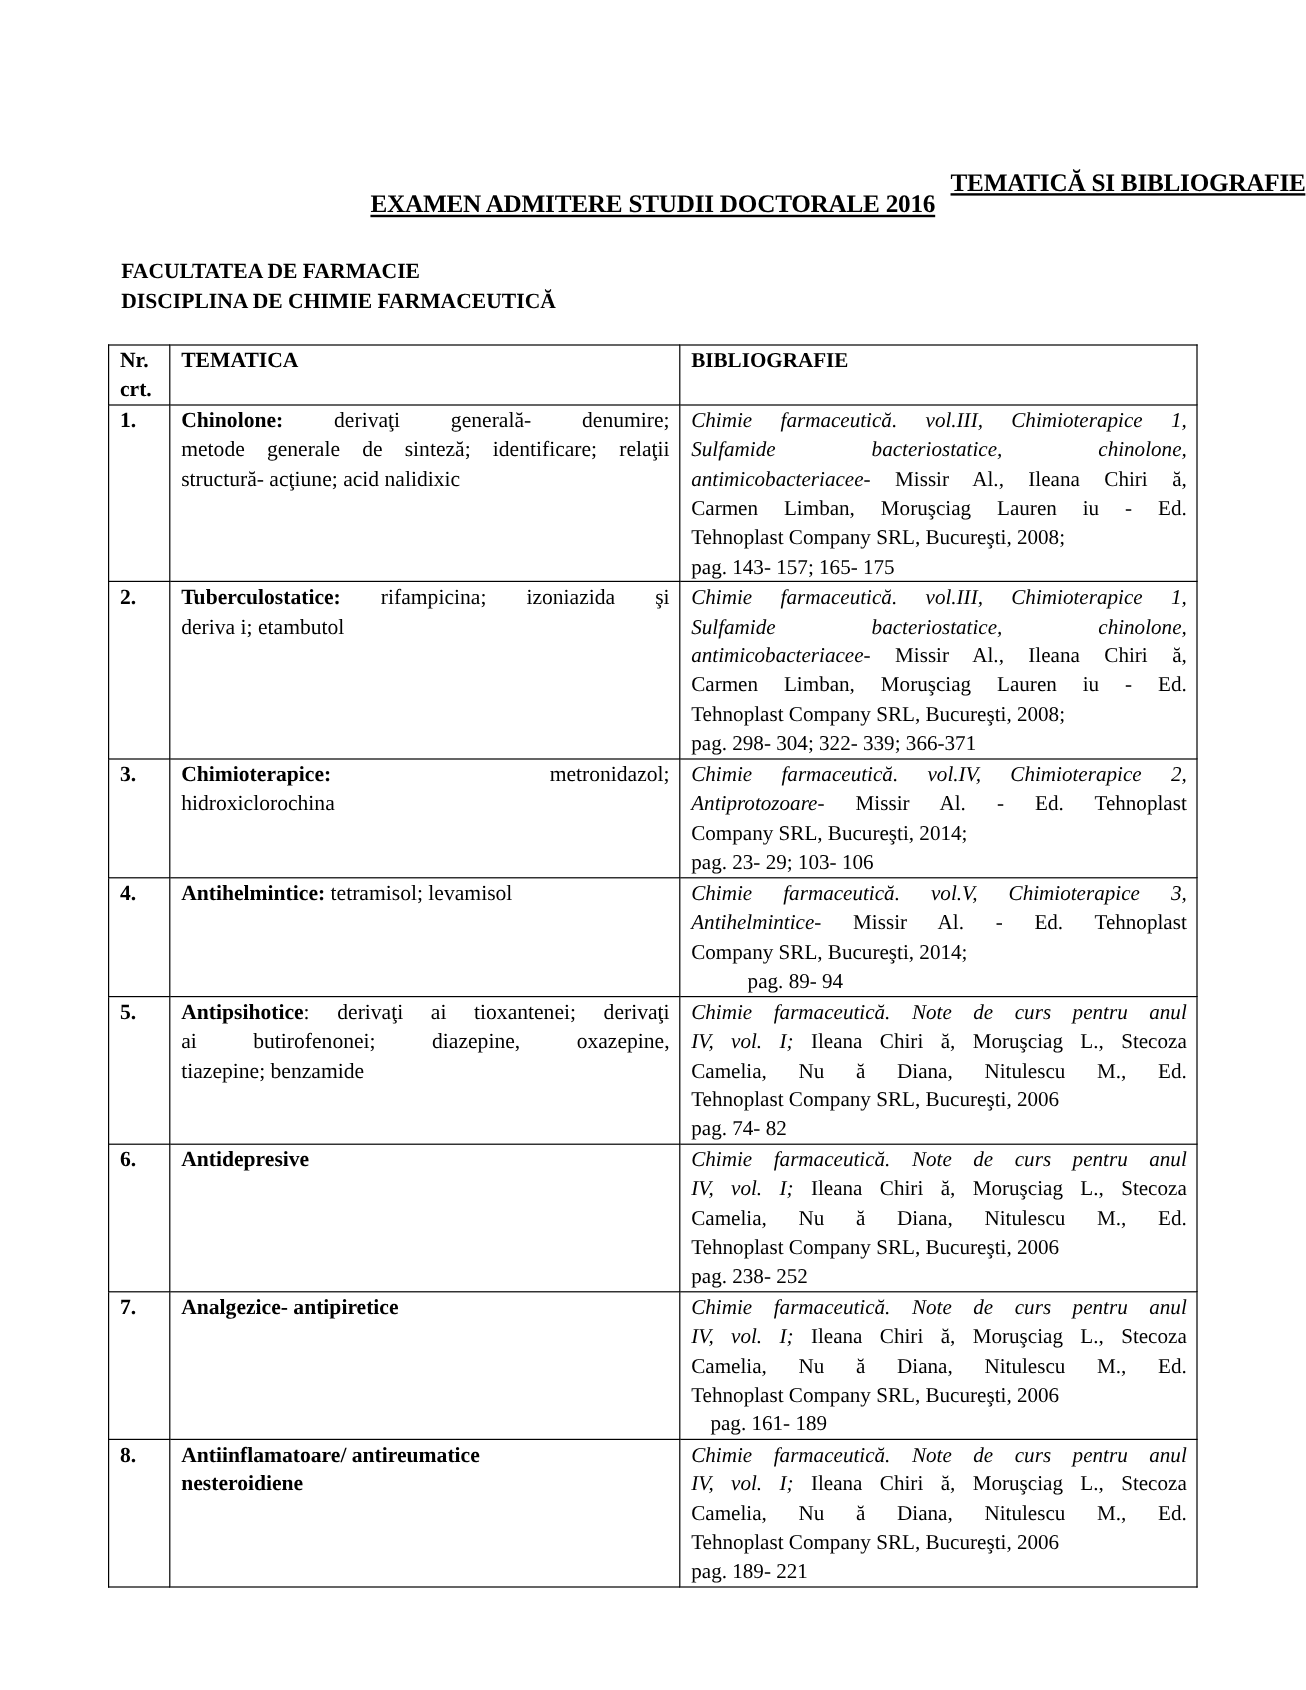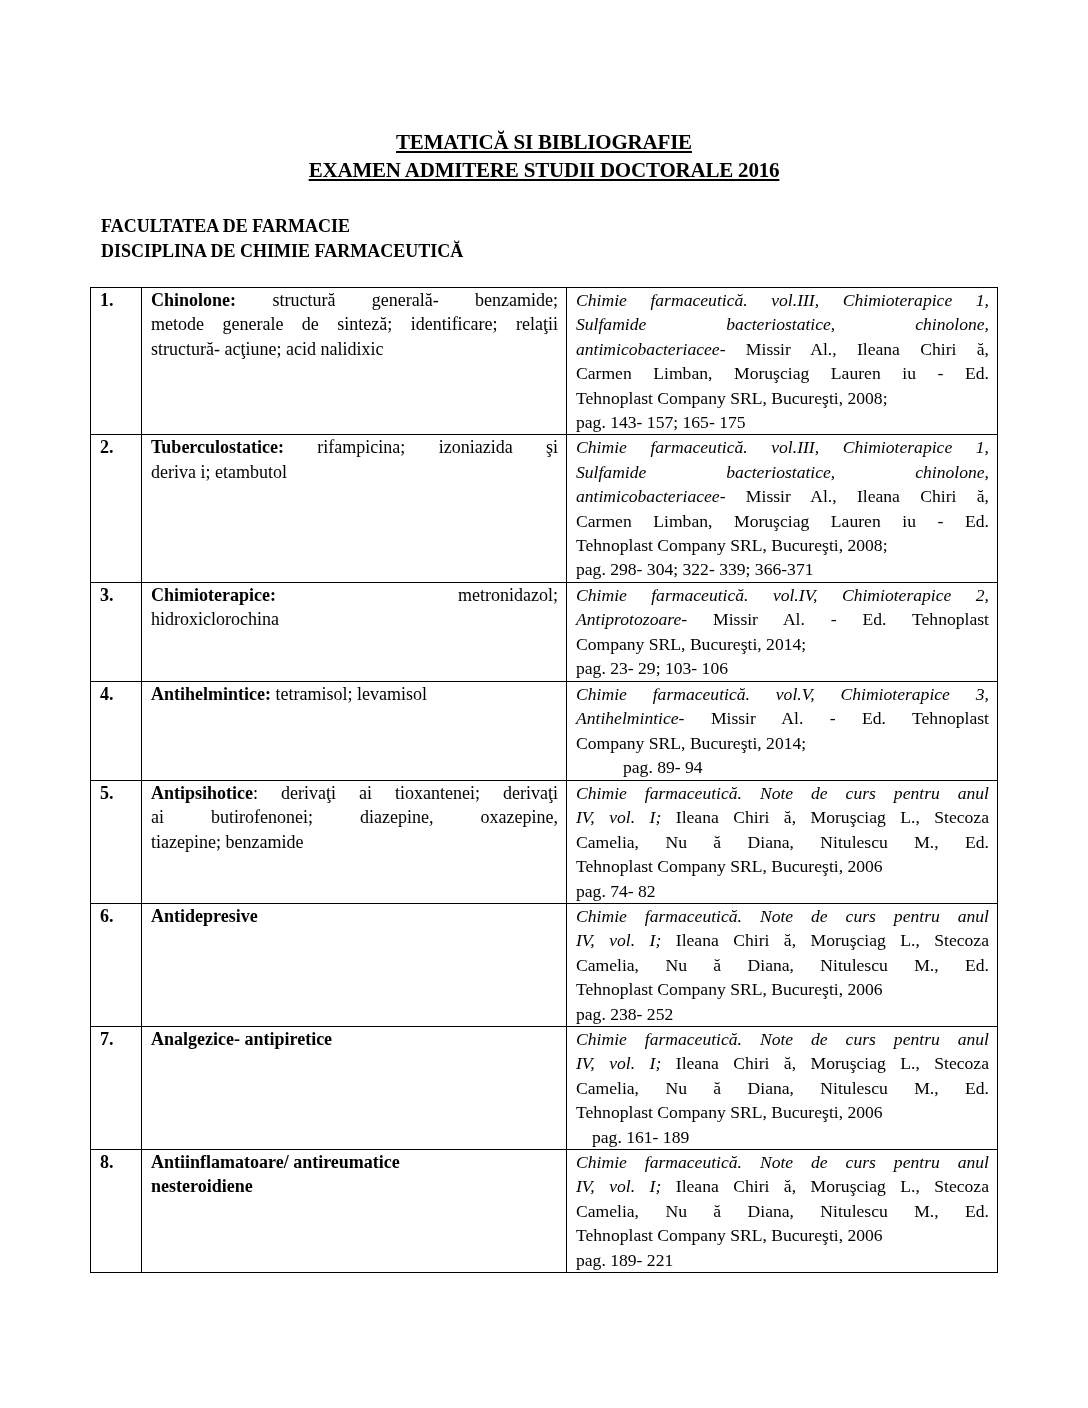--- a/index.html
+++ b/index.html
@@ -1,18 +1,18 @@
 <!DOCTYPE html>
 <html><head>
 <meta charset="utf-8">
 <style>
   html, body { margin: 0; padding: 0; background: #ffffff; }
   body { width: 1088px; height: 1408px; position: relative; font-family: "Liberation Serif", serif; color: #000; }
   .title { position: absolute; left: 0; width: 1088px; text-align: center; font-weight: bold; font-size: 21px; text-decoration: underline; text-underline-offset: 2px; letter-spacing: -0.2px; }
-  #t1 { top: 130px; }
+  #t1 { top: 140px; text-align: right; }
   #t2 { top: 158px; }
   .sub { position: absolute; left: 101px; font-weight: bold; font-size: 18px; }
   #s1 { top: 216px; }
   #s2 { top: 241px; }
   table.main { position: absolute; left: 90px; top: 287px; width: 908px; border-collapse: collapse; font-size: 18px; line-height: 24.4px; }
   table.main td { border: 1.5px solid #000; vertical-align: top; padding: 0 8px 0 9px; }
   td.nr { width: 33px; font-weight: bold; padding-left: 8px; }
   td.tem { width: 407px; text-align: justify; }
   td.bib { width: 413px; text-align: justify; padding-right: 10px; padding-left: 8px; font-size: 17.6px; }
   .hd { font-weight: bold; }
@@ -33,24 +33,32 @@
 </head>
 <body>
 
 <div id="t1" class="title">TEMATICĂ SI BIBLIOGRAFIE</div>
 <div id="t2" class="title">EXAMEN ADMITERE STUDII DOCTORALE 2016</div>
 <div id="s1" class="sub">FACULTATEA DE FARMACIE</div>
 <div id="s2" class="sub">DISCIPLINA DE CHIMIE FARMACEUTICĂ</div>
 
 <table class="main">
   <tbody id="tbody">
+    <tr class="r-head">
+      <td class="nr hd">
+        <span>Nr.</span><br>
+        <span>crt.</span>
+      </td>
+      <td class="tem hd">TEMATICA</td>
+      <td class="bib hd">BIBLIOGRAFIE</td>
+    </tr>
   <tr class="r1">
         <td class="nr">1.</td>
         <td class="tem">
-          <span class="line"><span class="b">Chinolone:</span><span style="white-space: pre-wrap;"> structură generală- benzamide;</span></span>
+          <span class="line"><span class="b">Chinolone:</span><span style="white-space: pre-wrap;"> derivaţi generală- denumire;</span></span>
           <span class="line">metode generale de sinteză; identificare; relaţii</span>
           <span class="line last">structură- acţiune; acid nalidixic</span>
         </td>
         <td class="bib">
           <span class="line"><span class="i">Chimie farmaceutică. vol.III, Chimioterapice 1,</span></span>
           <span class="line"><span class="i">Sulfamide bacteriostatice, chinolone,</span></span>
           <span class="line"><span class="i">antimicobacteriacee-</span><span style="white-space: pre-wrap;"> Missir Al., Ileana Chiri ă,</span></span>
           <span class="line"><span style="white-space: pre-wrap;">Carmen Limban, Moruşciag Lauren iu - Ed.</span></span>
           <span class="line last"><span style="white-space: pre-wrap;">Tehnoplast Company SRL, Bucureşti, 2008;</span></span>
           <span class="line last"><span style="white-space: pre-wrap;">pag. 143- 157; 165- 175</span></span>

